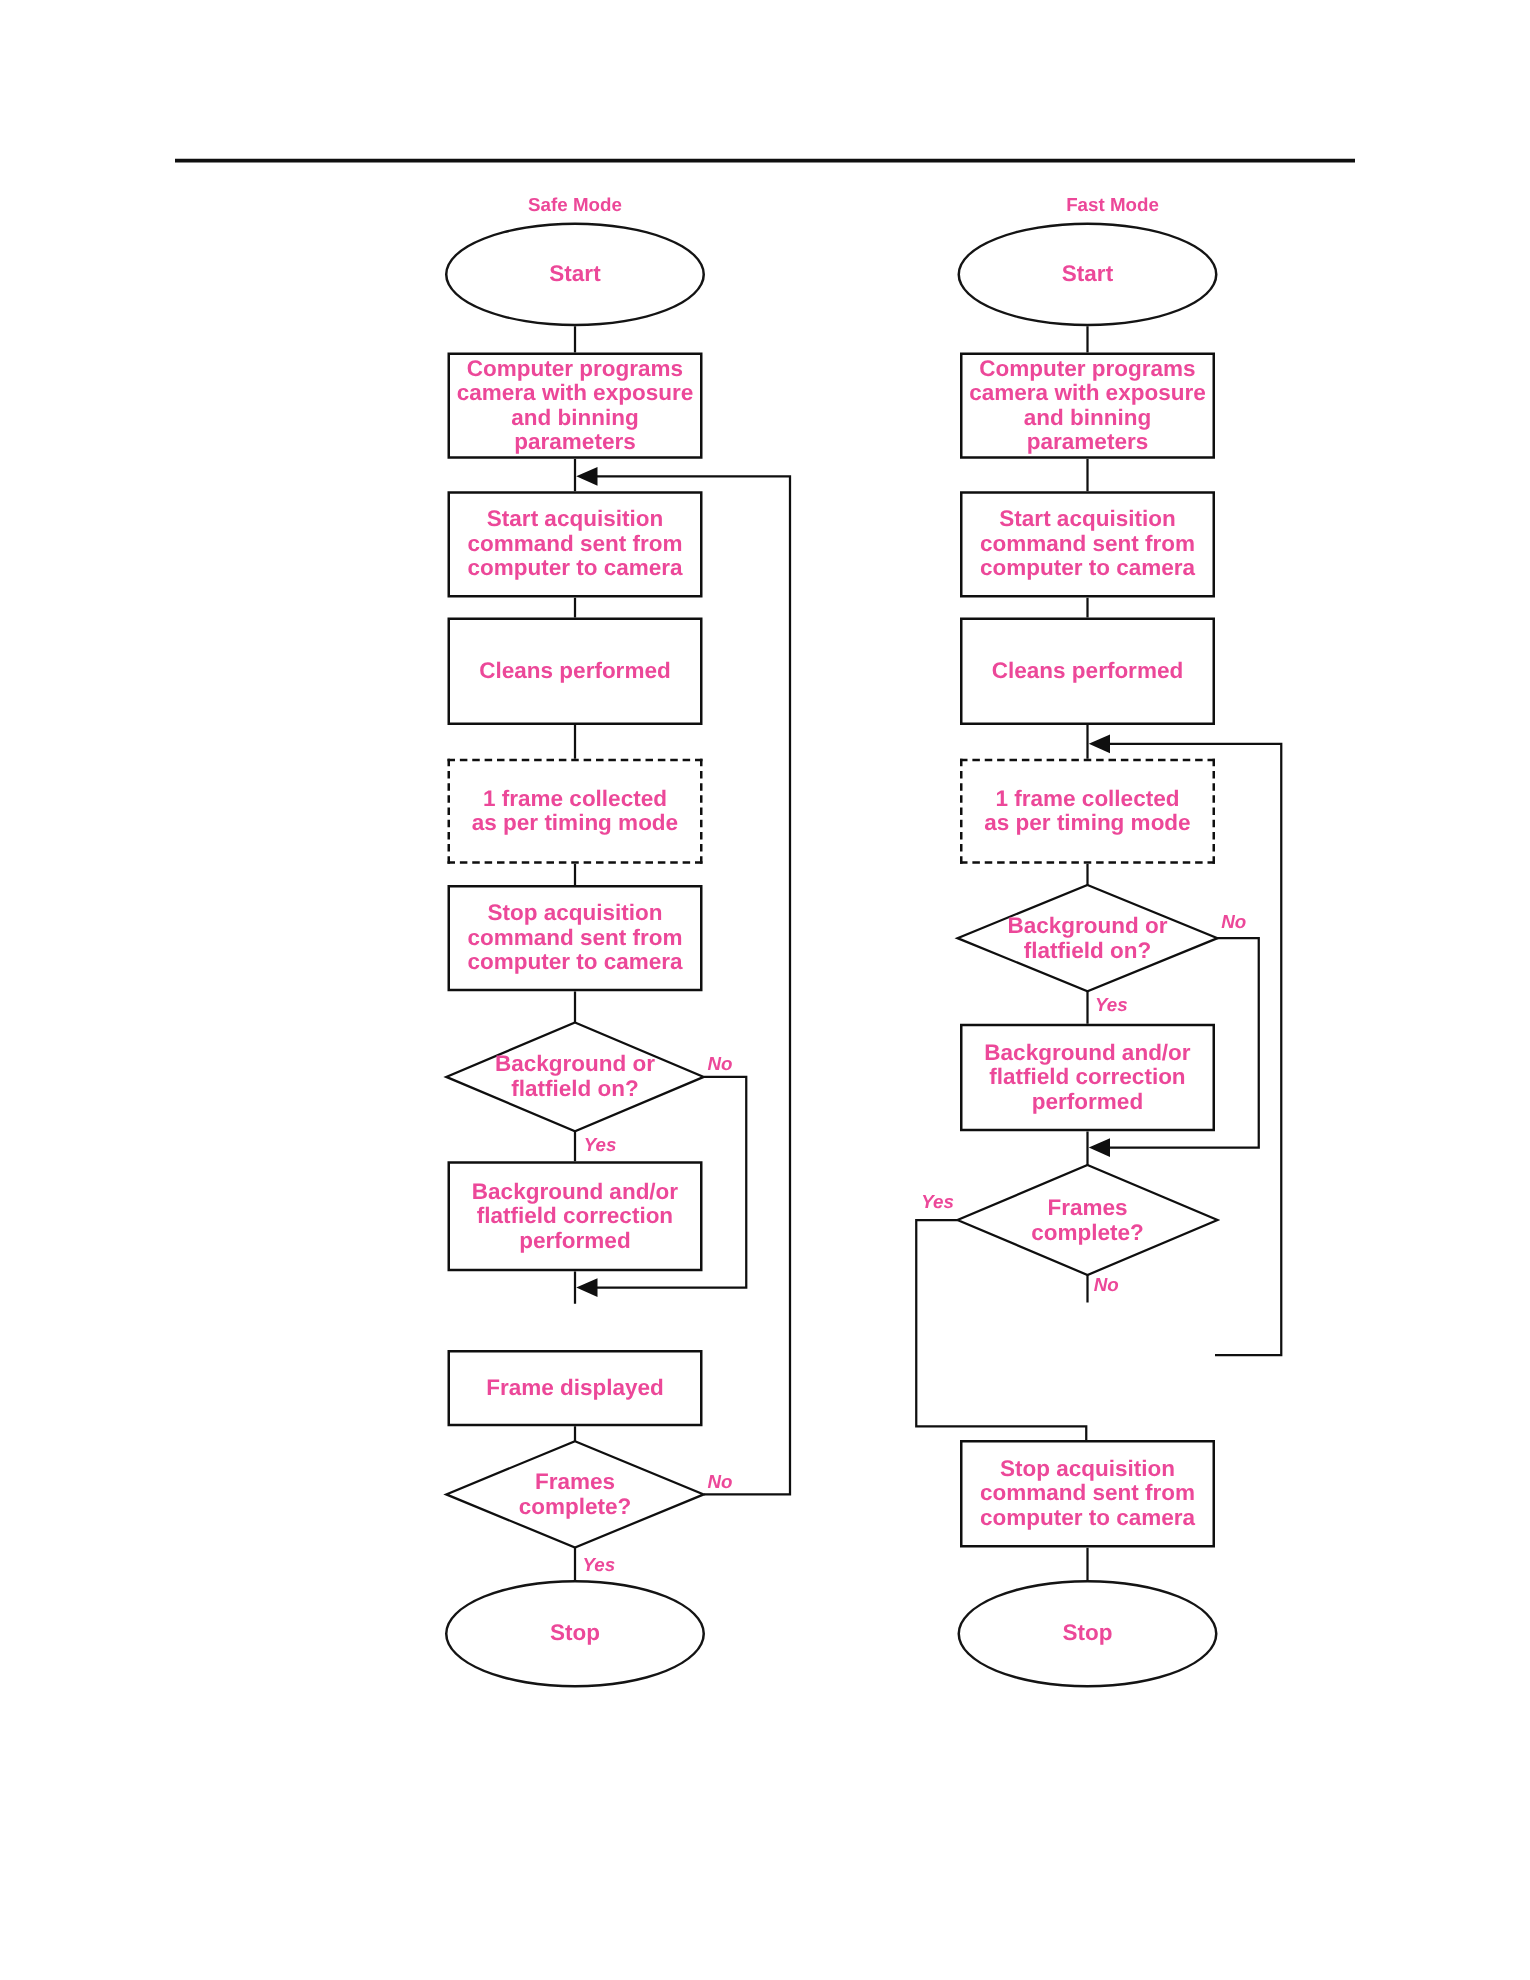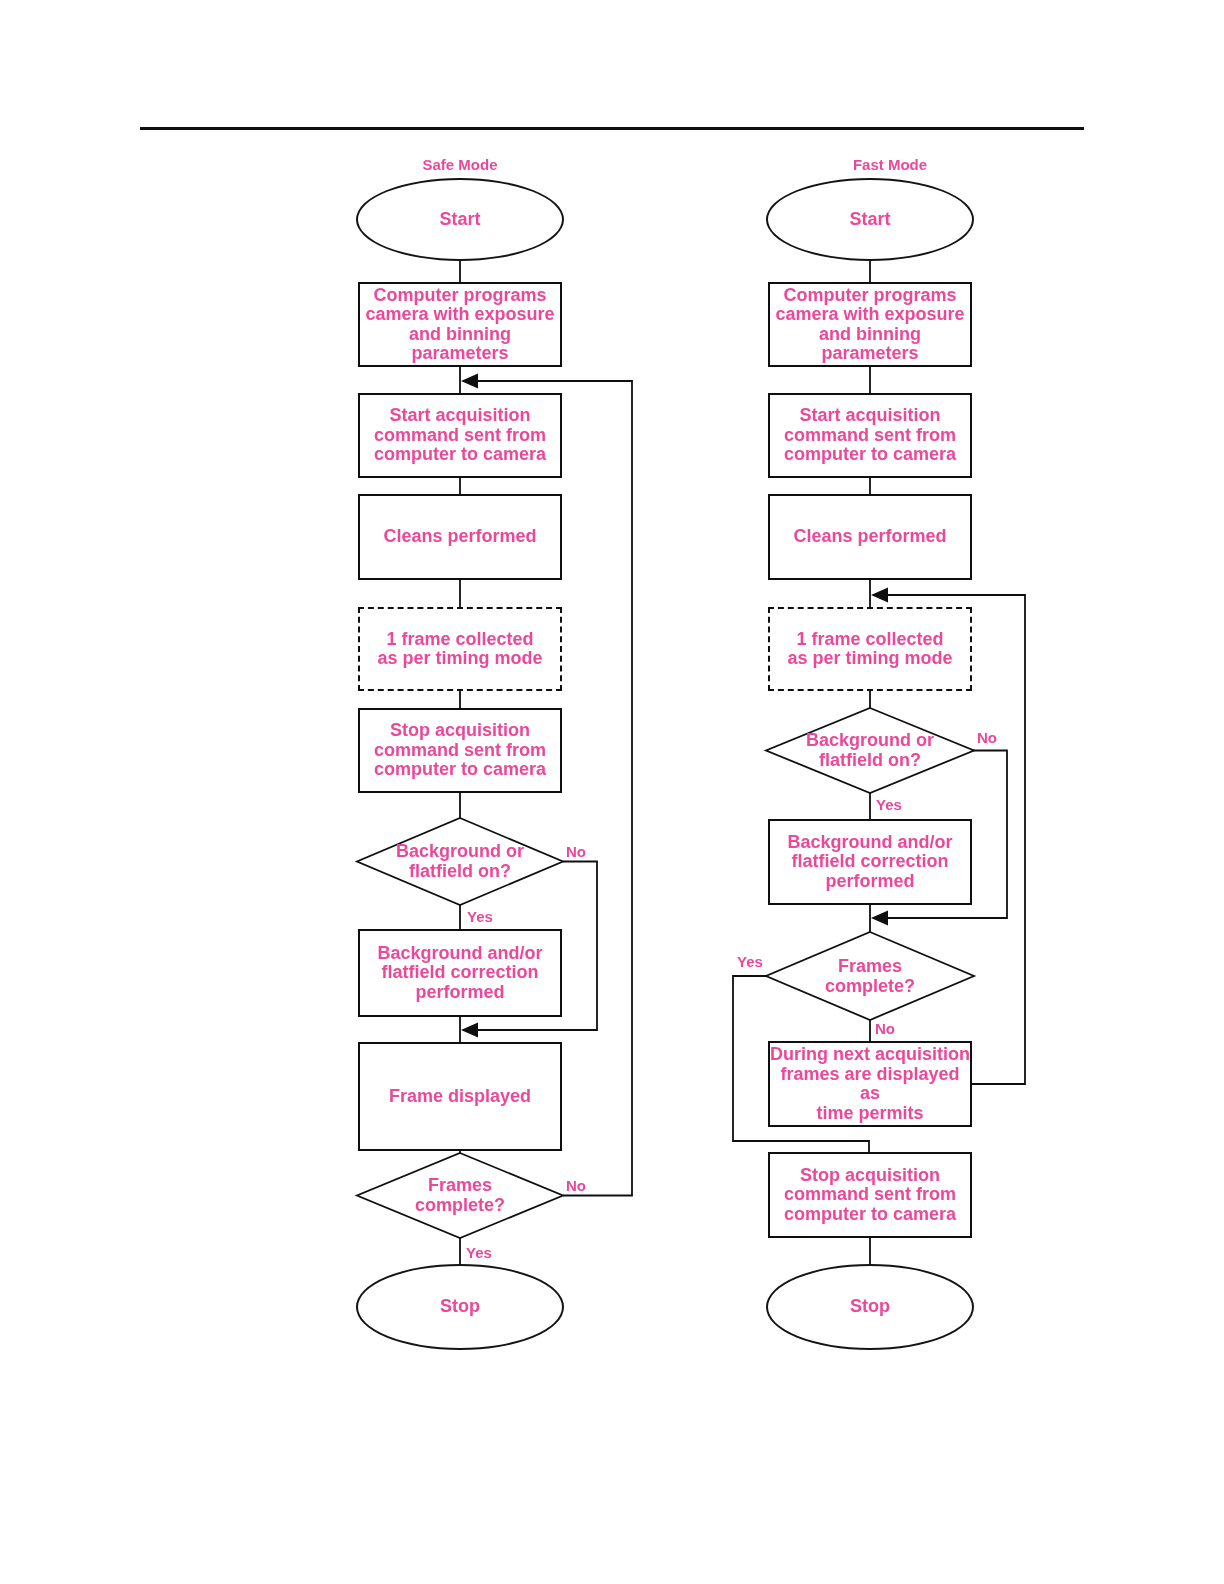--- a/index.html
+++ b/index.html
@@ -58,20 +58,21 @@
     text-align: center;
     font-size: 15px;
     font-weight: bold;
     line-height: 18px;
   }
   .branch-label {
     position: absolute;
     font-size: 15px;
     font-weight: bold;
     line-height: 17px;
+    font-style: italic;
   }
   .wire {
     fill: none;
     stroke: #0f0f0f;
     stroke-width: 1.8;
   }
   .diamond {
     fill: #ffffff;
     stroke: #0f0f0f;
     stroke-width: 1.8;
@@ -153,21 +154,21 @@
 command sent from
 computer to camera</div>
 
   <div class="node diamond-label" style="left:370px; top:833px; width:180px; height:57px;">Background or
 flatfield on?</div>
 
   <div class="node box" style="left:358px; top:929px; width:204px; height:88px;">Background and/or
 flatfield correction
 performed</div>
 
-  <div class="node box" style="left:358px; top:1042px; width:204px; height:109px;">Frame displayed</div>
+  <div class="node box" style="left:358px; top:1080px; width:204px; height:61px;">Frame displayed</div>
 
   <div class="node diamond-label" style="left:370px; top:1167px; width:180px; height:57px;">Frames
 complete?</div>
 
   <div class="node ellipse" style="left:356px; top:1264px; width:208px; height:86px;">Stop</div>
 
   <div class="branch-label" style="left:566px; top:843px;">No</div>
   <div class="branch-label" style="left:467px; top:908px;">Yes</div>
   <div class="branch-label" style="left:566px; top:1177px;">No</div>
   <div class="branch-label" style="left:466px; top:1244px;">Yes</div>
@@ -192,23 +193,20 @@
   <div class="node diamond-label" style="left:780px; top:722px; width:180px; height:57px;">Background or
 flatfield on?</div>
 
   <div class="node box" style="left:768px; top:819px; width:204px; height:86px;">Background and/or
 flatfield correction
 performed</div>
 
   <div class="node diamond-label" style="left:780px; top:948px; width:180px; height:57px;">Frames
 complete?</div>
 
-  <div class="node box" style="left:768px; top:1041px; width:204px; height:86px;">During next acquisition
-frames are displayed as
-time permits</div>
 
   <div class="node box" style="left:768px; top:1152px; width:204px; height:86px;">Stop acquisition
 command sent from
 computer to camera</div>
 
   <div class="node ellipse" style="left:766px; top:1264px; width:208px; height:86px;">Stop</div>
 
   <div class="branch-label" style="left:977px; top:729px;">No</div>
   <div class="branch-label" style="left:876px; top:796px;">Yes</div>
   <div class="branch-label" style="left:737px; top:953px;">Yes</div>

